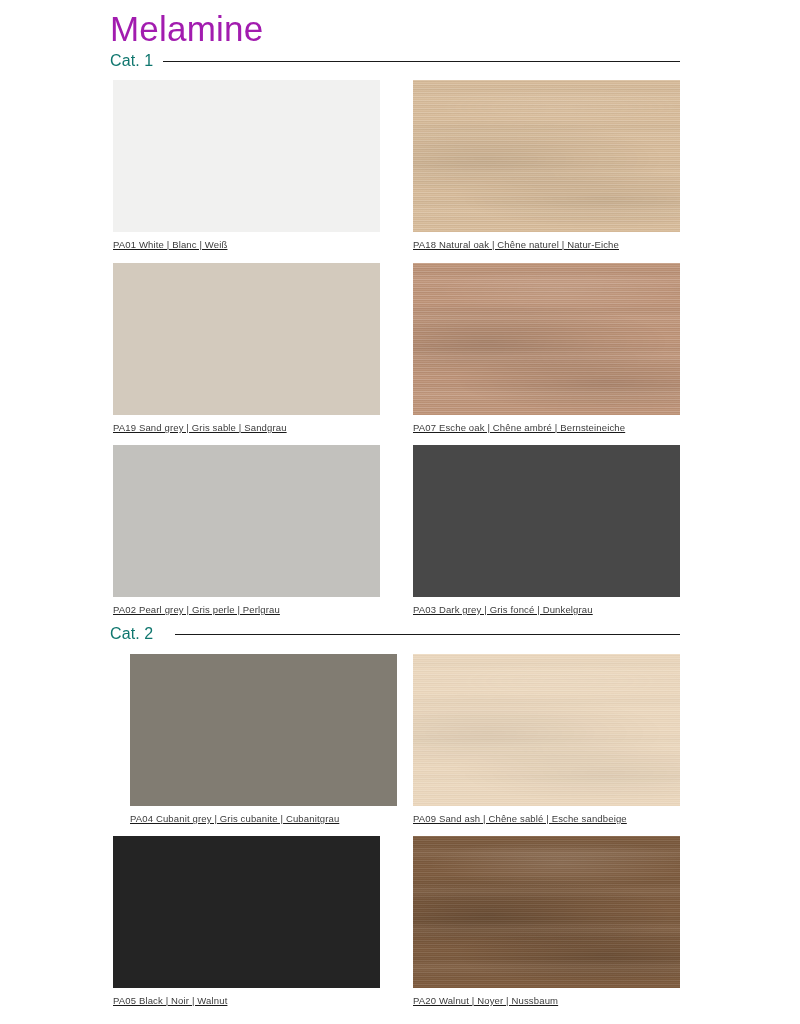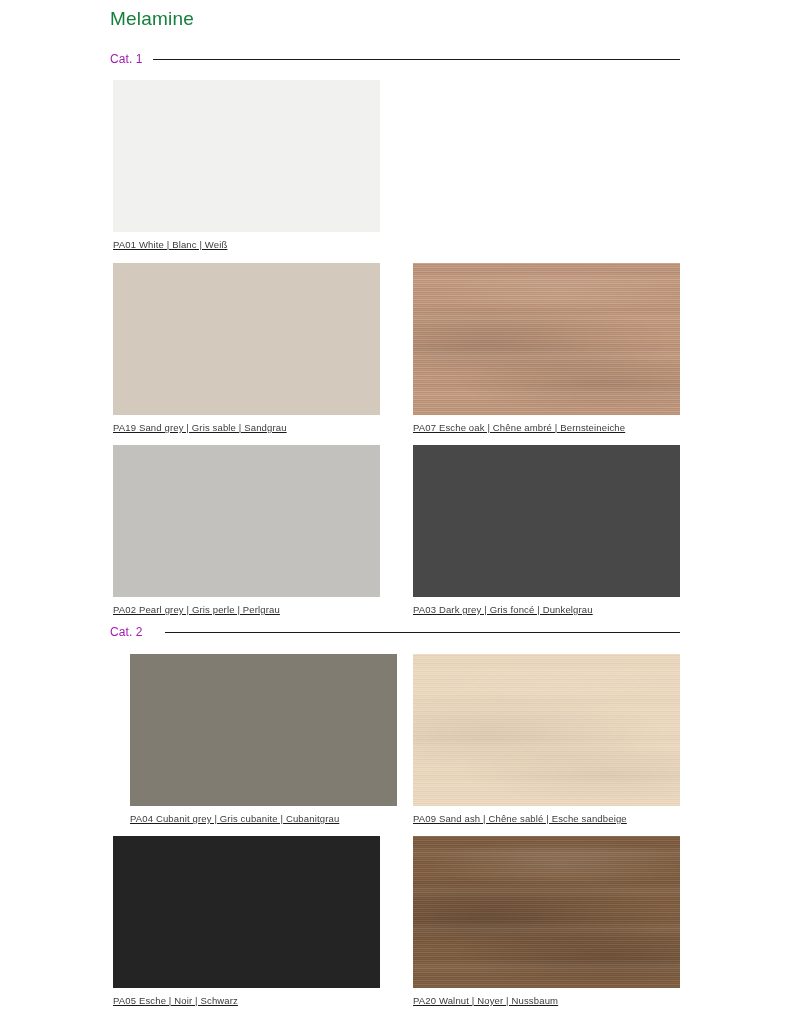--- a/index.html
+++ b/index.html
@@ -22,40 +22,40 @@
     position: relative;
     box-sizing: border-box;
     padding: 0 0 0 0;
   }
 
   
   .page-title {
     position: absolute;
     left: 110px;
     top: 8px;
-    font-size: 19px;
+    font-size: 35px;
     font-weight: 400;
     letter-spacing: 0.2px;
-    color: #15803d;
+    color: #a21caf;
     line-height: 1.2;
   }
 
   
   .cat-header {
     display: flex;
     align-items: center;
     gap: 10px;
     position: absolute;
     left: 110px;
     width: 570px;
   }
   .cat-label {
-    font-size: 12px;
+    font-size: 16px;
     font-weight: 400;
-    color: #a21caf;
+    color: #0f766e;
     white-space: nowrap;
     letter-spacing: 0.1px;
   }
   .cat-rule {
     flex: 1 1 auto;
     height: 1px;
     background: #1a1a1a;
   }
 
   
@@ -148,20 +148,28 @@
   <div class="cat-header" style="top:52px;">
     <span class="cat-label">Cat. 1</span>
     <span class="cat-rule"></span>
   </div>
 
   <div class="swatch" style="left:113px; top:80px;">
     <div class="swatch-chip" style="background:#f1f1f0;"></div>
     <div class="swatch-caption">PA01 White | Blanc | Weiß</div>
   </div>
 
+  <div class="swatch" style="left:413px; top:80px;">
+    <div class="swatch-chip tex-natural-oak">
+      <div class="grain"></div>
+      <div class="grain2"></div>
+      <div class="grain3"></div>
+    </div>
+    <div class="swatch-caption">PA18 Natural oak | Chêne naturel | Natur-Eiche</div>
+  </div>
 
   <div class="swatch" style="left:113px; top:263px;">
     <div class="swatch-chip" style="background:#d3cabd;"></div>
     <div class="swatch-caption">PA19 Sand grey | Gris sable | Sandgrau</div>
   </div>
 
   <div class="swatch" style="left:413px; top:263px;">
     <div class="swatch-chip tex-amber-oak">
       <div class="grain"></div>
       <div class="grain2"></div>
@@ -194,21 +202,21 @@
     <div class="swatch-chip tex-sand-ash">
       <div class="grain"></div>
       <div class="grain2"></div>
       <div class="grain3"></div>
     </div>
     <div class="swatch-caption">PA09 Sand ash | Chêne sablé | Esche sandbeige</div>
   </div>
 
   <div class="swatch" style="left:113px; top:836px;">
     <div class="swatch-chip" style="background:#242424;"></div>
-    <div class="swatch-caption">PA05 Esche | Noir | Schwarz</div>
+    <div class="swatch-caption">PA05 Black | Noir | Walnut</div>
   </div>
 
   <div class="swatch" style="left:413px; top:836px;">
     <div class="swatch-chip tex-walnut">
       <div class="grain"></div>
       <div class="grain2"></div>
       <div class="grain3"></div>
     </div>
     <div class="swatch-caption">PA20 Walnut | Noyer | Nussbaum</div>
   </div>

